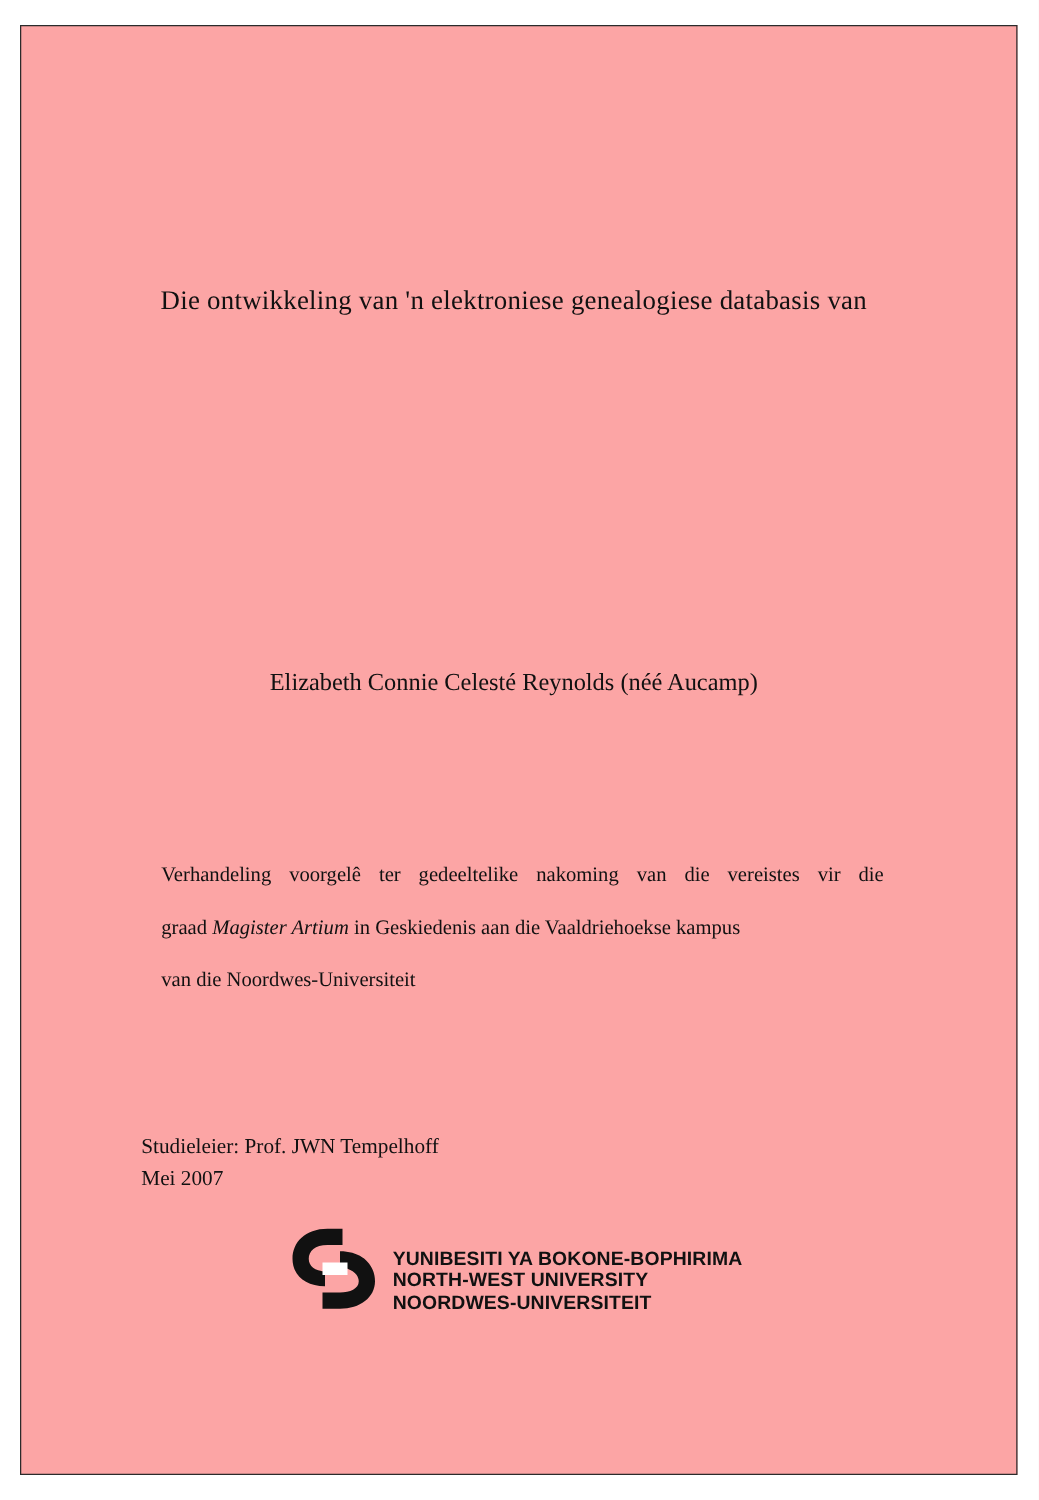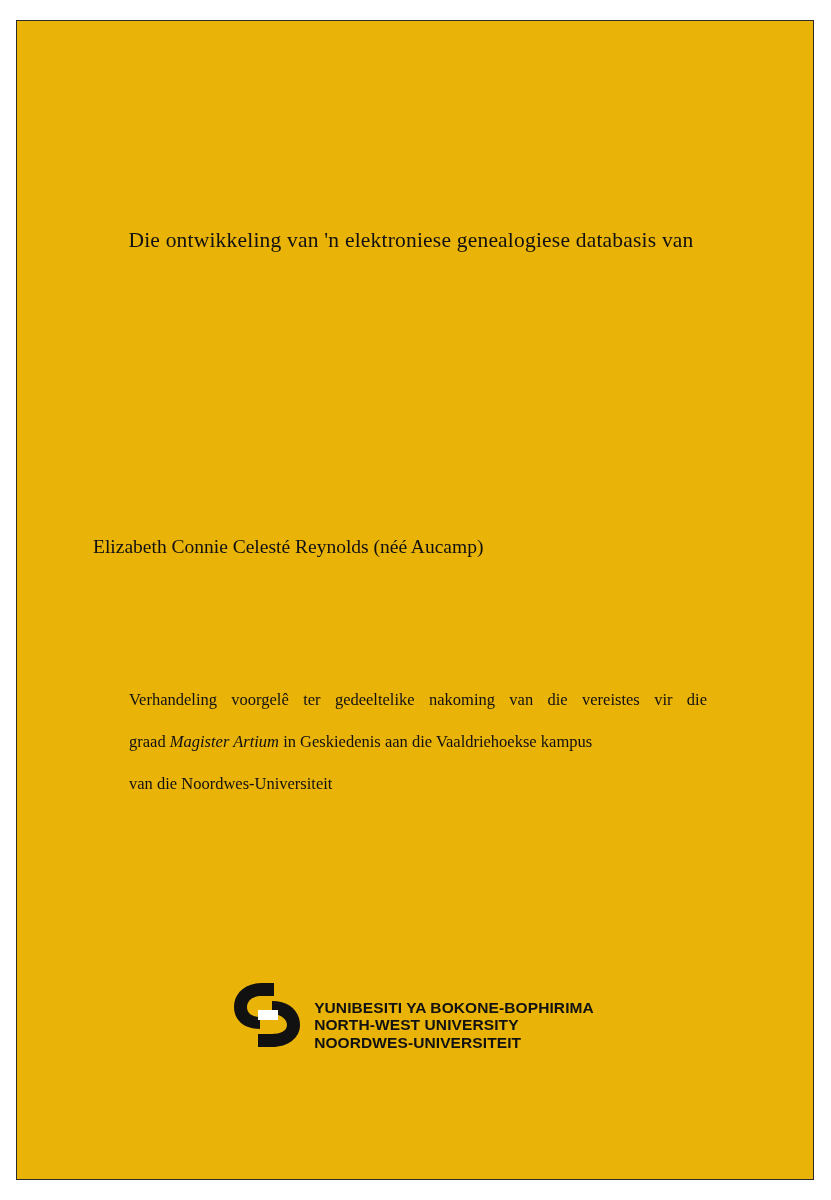--- a/index.html
+++ b/index.html
@@ -15,21 +15,21 @@
     position: relative;
     overflow: hidden;
   }
   .page {
     position: absolute;
     left: 16px;
     top: 20px;
     width: 798px;
     height: 1160px;
     border: 1.5px solid #2b2b2b;
-    background: #eab308;
+    background: #fca5a5;
     box-sizing: border-box;
   }
   .inner {
     position: absolute;
     left: 76px;
     top: 0;
     width: 636px;
     height: 100%;
   }
   .title-block {
@@ -51,21 +51,21 @@
     left: 0;
     width: 636px;
     text-align: center;
     font-size: 15px;
   }
   .author {
     position: absolute;
     top: 515px;
     left: 0;
     width: 636px;
-    text-align: left;
+    text-align: center;
     font-size: 19.5px;
   }
   .statement {
     position: absolute;
     top: 650px;
     left: 20px;
     width: 610px;
     font-size: 16.5px;
     line-height: 26px;
   }
@@ -123,20 +123,24 @@
 
 
     <div class="author">Elizabeth Connie Celesté Reynolds (néé Aucamp)</div>
 
     <div class="statement">
       <p class="justified">Verhandeling voorgelê ter gedeeltelike nakoming van die vereistes vir die</p>
       <p><span>graad </span><em>Magister Artium</em><span> in Geskiedenis aan die Vaaldriehoekse kampus</span></p>
       <p>van die Noordwes-Universiteit</p>
     </div>
 
+    <div class="supervisor">
+      <div>Studieleier: Prof. JWN Tempelhoff</div>
+      <div>Mei 2007</div>
+    </div>
 
     <div class="logo-wrap">
       <svg class="logo-mark" viewBox="0 0 78 72">
         <path d="M34 4 C16 4 6 15 6 28 C6 41 16 50 32 50 L32 38 C24 38 19 34 19 28 C19 22 24 17 34 17 L46 17 L46 4 Z" fill="#111111"></path>
         <path d="M44 22 C62 22 72 33 72 46 C72 59 60 68 44 68 L30 68 L30 55 L44 55 C52 55 59 52 59 46 C59 40 52 35 44 35 Z" fill="#111111"></path>
         <rect x="30" y="31" width="20" height="10" fill="#ffffff"></rect>
       </svg>
       <div class="logo-text">
         <div>YUNIBESITI YA BOKONE-BOPHIRIMA</div>
         <div>NORTH-WEST UNIVERSITY</div>

